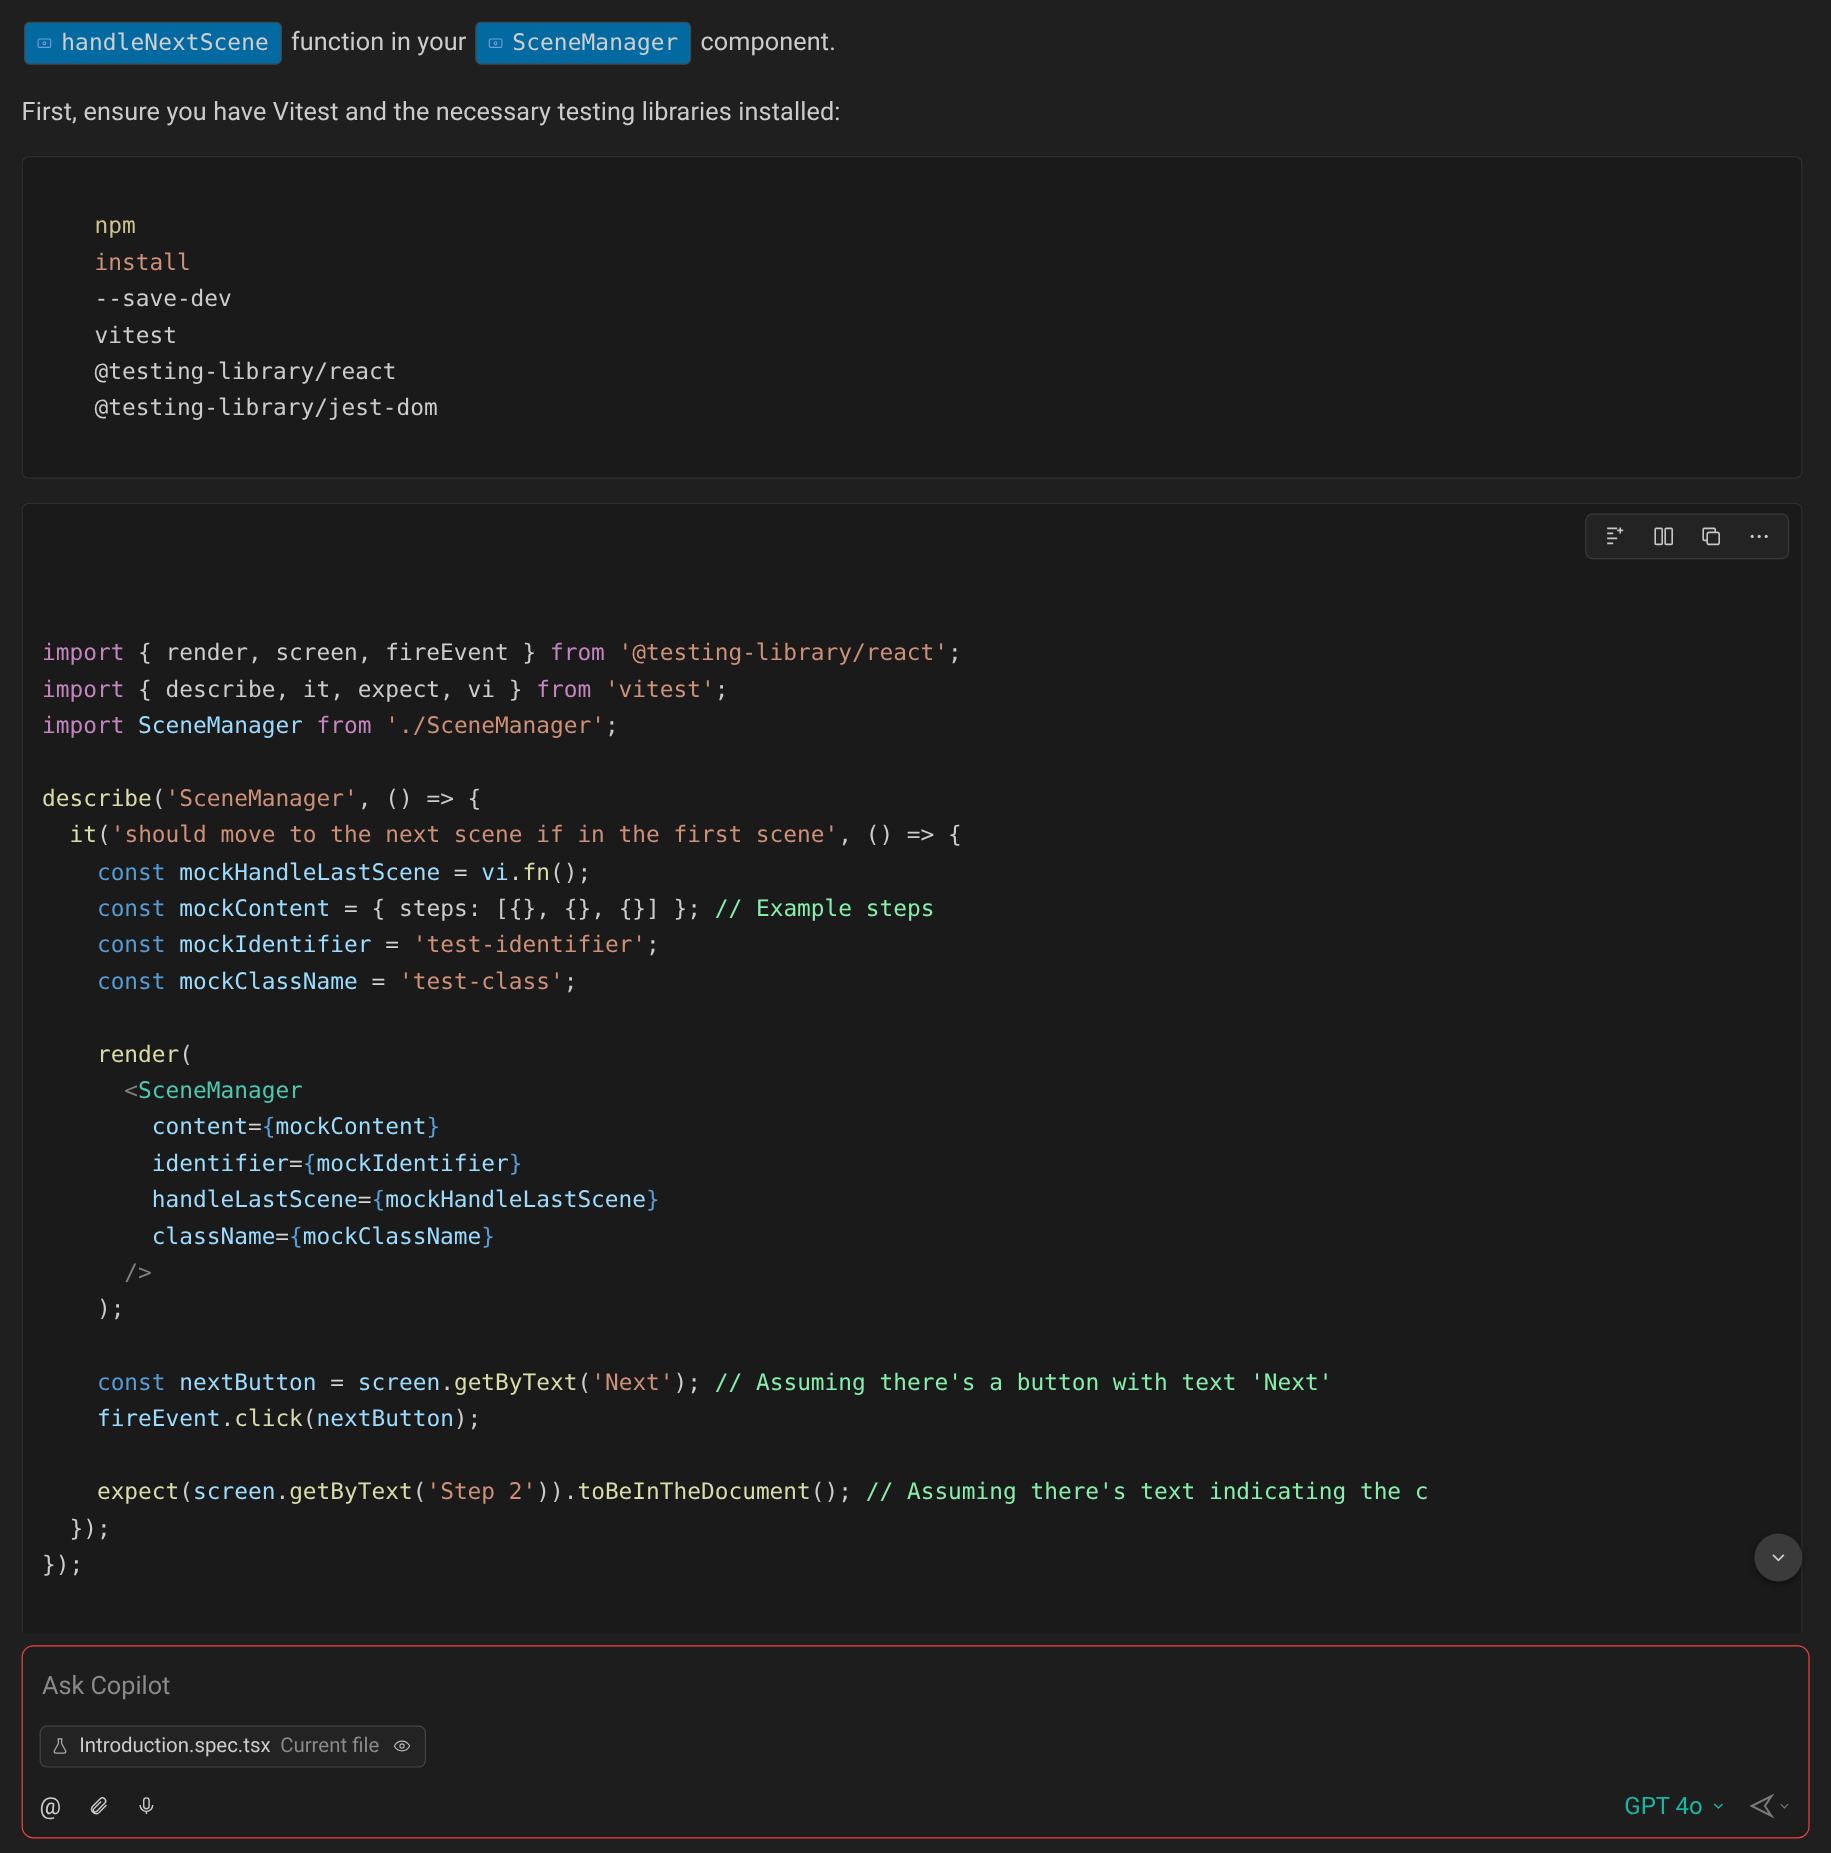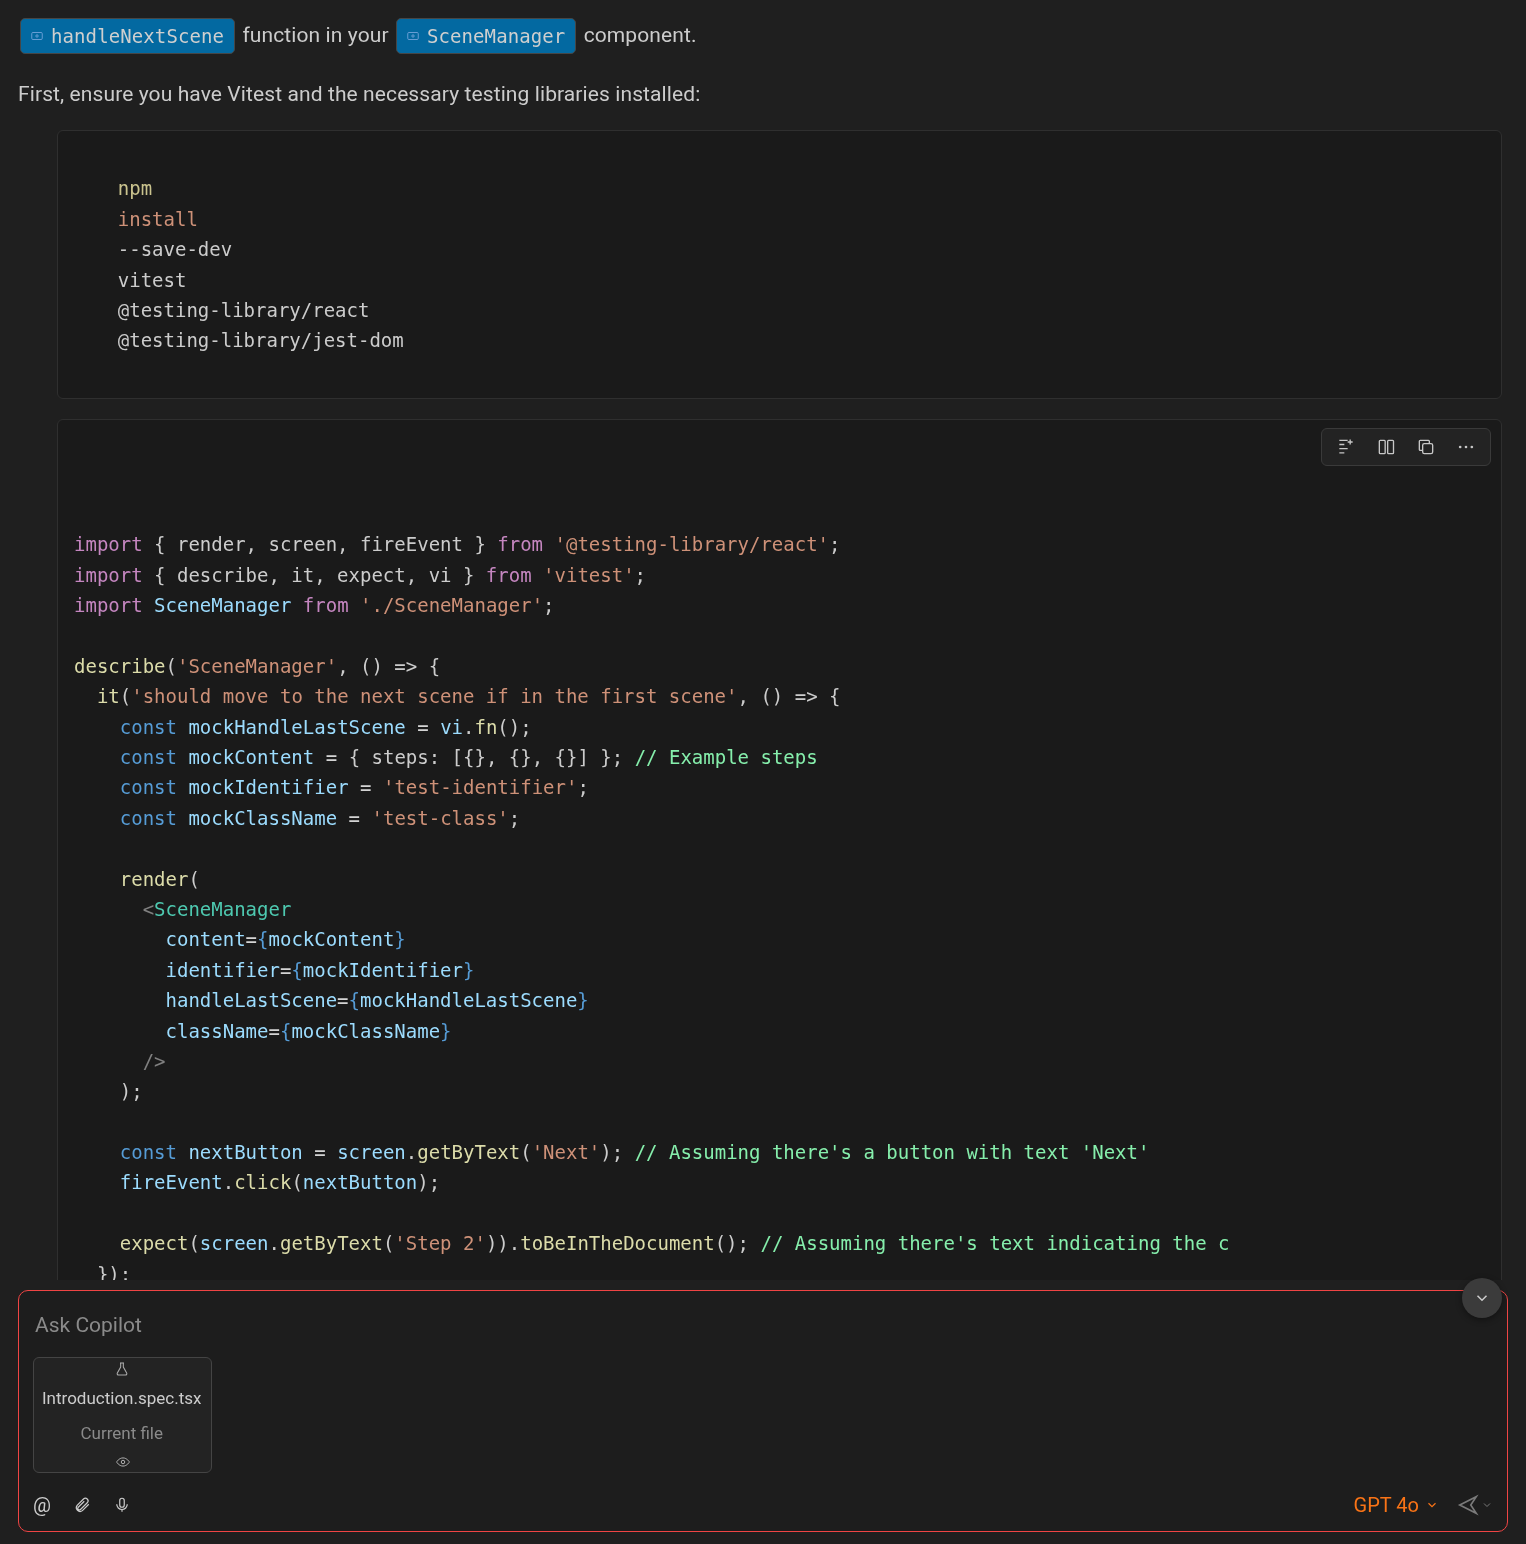--- a/index.html
+++ b/index.html
@@ -61,21 +61,20 @@
     border: 1px solid #2f2f2f;
     border-radius: 6px;
     padding: 14px 16px;
     margin-top: 20px;
     margin-bottom: 20px;
     font-family: "SF Mono", Menlo, Consolas, monospace;
     font-size: 19px;
     white-space: pre;
     overflow: hidden;
     position: relative;
-    margin-left: 39px;
   }
   .block.small { padding: 12px 14px; }
   .block.code { padding-top: 18px; padding-bottom: 8px; }
 
   
   .c-cmd   { color: #cac38e; }
   .c-sub   { color: #ce9178; }
   .c-kw    { color: #c586c0; }
   .c-punc  { color: #cccccc; }
   .c-fn    { color: #dcdcaa; }
@@ -136,35 +135,34 @@
   .context-pill {
     display: inline-flex;
     align-items: center;
     gap: 8px;
     border: 1px solid #444;
     border-radius: 6px;
     padding: 3px 10px 3px 8px;
     font-size: 17px;
     color: #ccc;
     background: #232323;
-    flex-direction: column;
   }
   .context-pill .dim { color: #8a8a8a; }
   .context-pill .flask { color: #aaa; line-height:0;}
   .context-pill .eye { color: #bbb; line-height:0; margin-left:2px;}
 
   .input-footer {
     display:flex;
     align-items:center;
     justify-content: space-between;
     margin-top: 16px;
   }
   .footer-left { display:flex; gap: 22px; color:#ccc; font-size:20px;}
   .footer-left .ib { cursor:pointer; display:flex; align-items:center;}
-  .footer-right { display:flex; gap: 18px; align-items:center; color:#f97316; font-size:20px;}
+  .footer-right { display:flex; gap: 18px; align-items:center; color:#14b8a6; font-size:20px;}
   .model-row { display:flex; align-items:center; gap:6px;}
   .send-btn { color:#7a7a7a; display:flex; align-items:center; gap:2px; cursor:pointer;}
 
   svg { display:block; }
 </style>
 </head>
 <body>
 
 <div class="message-area">
 

